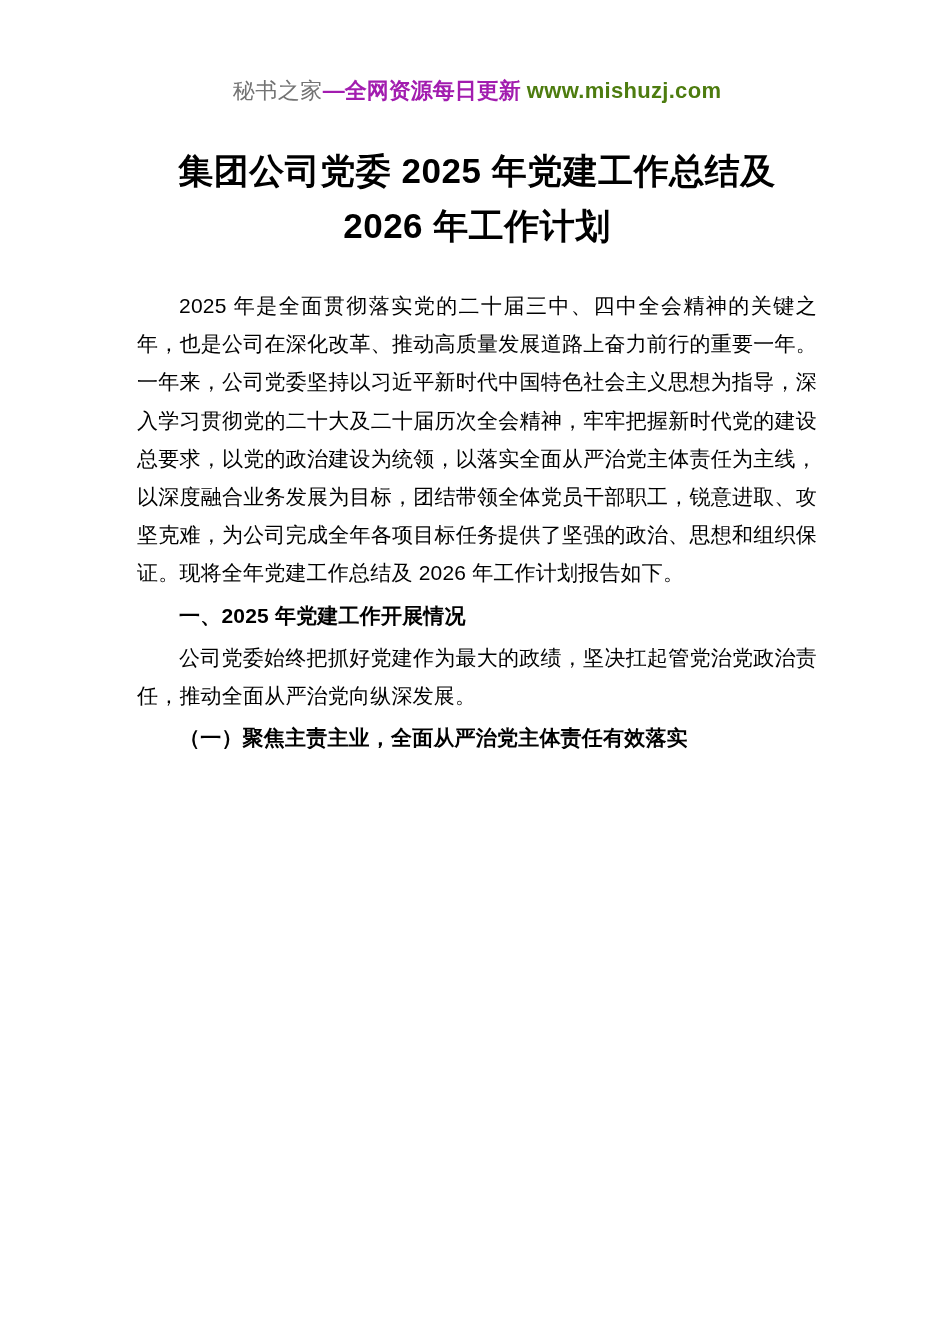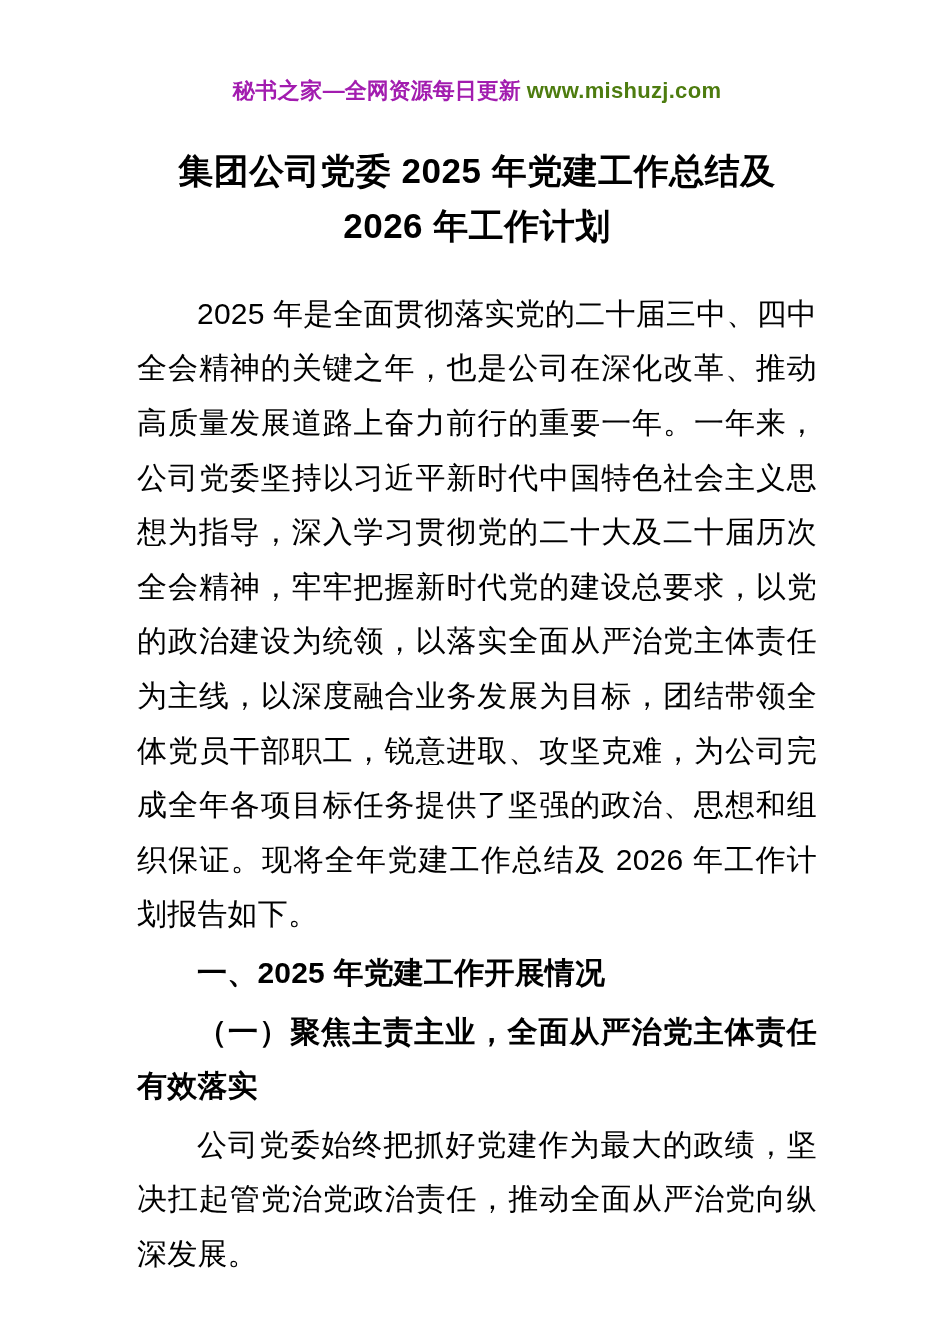--- a/index.html
+++ b/index.html
@@ -25,22 +25,22 @@
 
   
   .site-header {
     text-align: center;
     font-size: 22px;
     line-height: 1.2;
     white-space: nowrap;
     margin-bottom: 40px;
   }
   .site-header .brand {
-    color: #a21caf;
-    font-weight: bold;
+    color: #737373;
+    font-weight: normal;
     letter-spacing: 0.5px;
     margin-top: 32px;
   }
   .site-header .slogan {
     color: #a21caf;
     font-weight: bold;
   }
   .site-header .url {
     color: #4d7c0f;
     font-weight: bold;
@@ -53,21 +53,21 @@
     font-size: 35px;
     font-weight: bold;
     line-height: 1.55;
     color: #000000;
     letter-spacing: 0.5px;
     margin: 0 6px 34px 6px;
   }
 
   
   p.body {
-    font-size: 30px;
+    font-size: 21px;
     line-height: 1.82;
     color: #000000;
     margin: 0 0 4px 0;
     text-align: justify;
     text-justify: inter-ideograph;
     letter-spacing: 0.2px;
   }
   p.indent { text-indent: 2em; }
   p.gap-top { margin-top: 0; }
   .strong { font-weight: bold; }
@@ -82,19 +82,19 @@
       <span class="brand">秘书之家</span><span class="slogan">—全网资源每日更新</span>
       <span class="url">www.mishuzj.com</span>
     </div>
 
     <h1 class="doc-title">集团公司党委 2025 年党建工作总结及 2026 年工作计划</h1>
 
     <p class="body indent">2025 年是全面贯彻落实党的二十届三中、四中全会精神的关键之年，也是公司在深化改革、推动高质量发展道路上奋力前行的重要一年。一年来，公司党委坚持以习近平新时代中国特色社会主义思想为指导，深入学习贯彻党的二十大及二十届历次全会精神，牢牢把握新时代党的建设总要求，以党的政治建设为统领，以落实全面从严治党主体责任为主线，以深度融合业务发展为目标，团结带领全体党员干部职工，锐意进取、攻坚克难，为公司完成全年各项目标任务提供了坚强的政治、思想和组织保证。现将全年党建工作总结及 2026 年工作计划报告如下。</p>
 
     <p class="body indent strong gap-top">一、2025 年党建工作开展情况</p>
 
+    <p class="body indent">公司党委始终把抓好党建作为最大的政绩，坚决扛起管党治党政治责任，推动全面从严治党向纵深发展。</p>
+
     <p class="body indent strong">（一）聚焦主责主业，全面从严治党主体责任有效落实</p>
-
-    <p class="body indent">公司党委始终把抓好党建作为最大的政绩，坚决扛起管党治党政治责任，推动全面从严治党向纵深发展。</p>
 
 
   </div>
 </div>
 
 </body></html>

